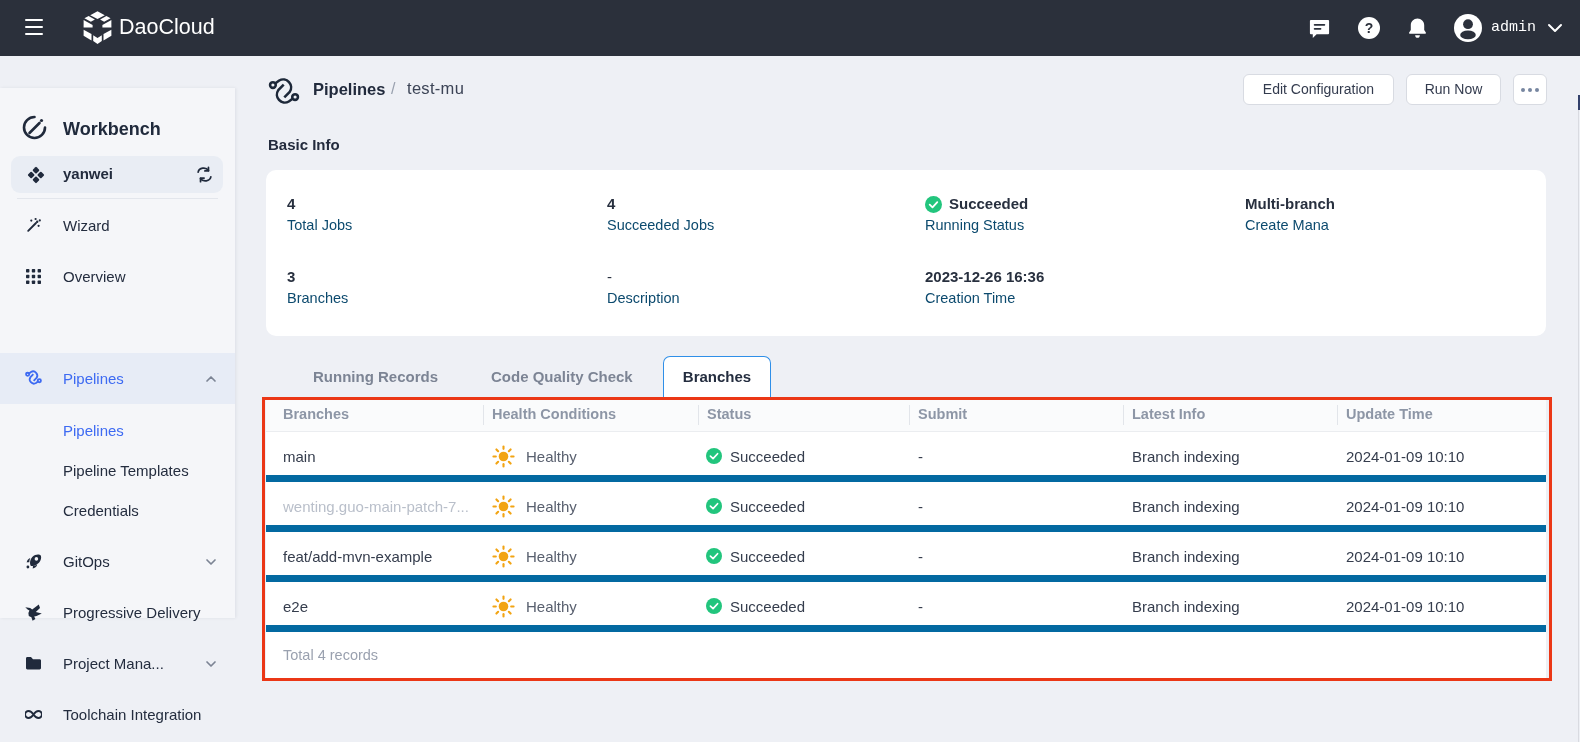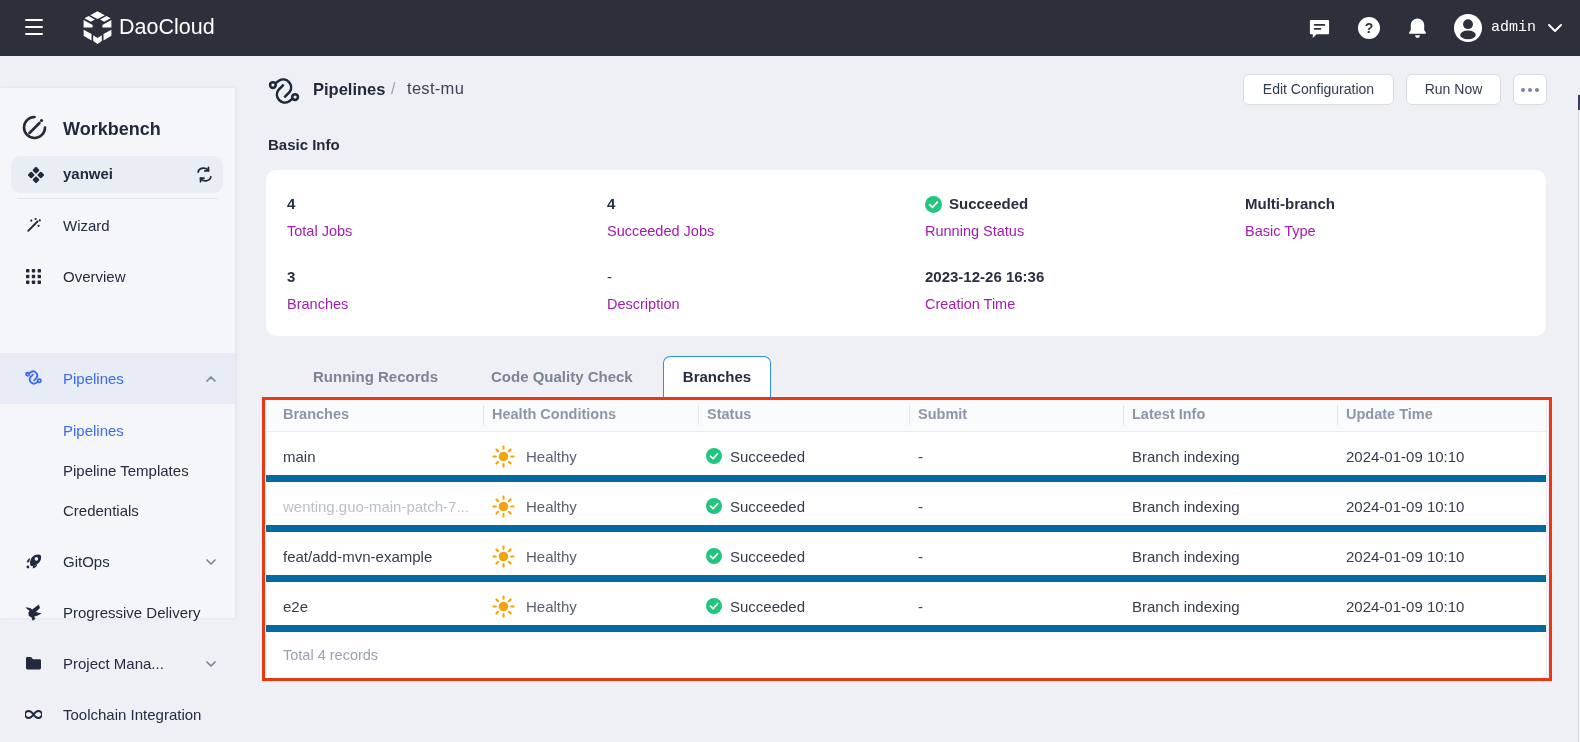--- a/index.html
+++ b/index.html
@@ -40,21 +40,21 @@
 .btn-edit { left:1008px; width:151px; line-height:29px; }
 .btn-run { left:1171px; width:95px; line-height:29px; }
 .btn-dots { left:1278px; width:34px; }
 .btn-dots span { position:absolute; top:13px; width:4px; height:4px; border-radius:50%; background:#7786a0; }
 
 .sec-label { position:absolute; left:33px; top:80px; font-size:15px; font-weight:bold; color:#232b3d; }
 
 .card { position:absolute; left:31px; top:114px; width:1280px; height:166px; background:#fff; border-radius:10px; }
 .cell { position:absolute; width:300px; }
 .cell .val { font-size:15px; font-weight:bold; color:#28303f; height:22px; }
-.cell .lab { font-size:14.5px; color:#a21caf; margin-top:6px; }
+.cell .lab { font-size:14.5px; color:#0c4a6e; }
 
 
 .tab { position:absolute; top:312px; font-size:15px; font-weight:bold; color:#7c8494; }
 .tab-active { position:absolute; left:428px; top:300px; width:108px; height:42px; background:#fff; border:1px solid #2f8fe8; border-bottom:none; border-radius:7px 7px 0 0; text-align:center; line-height:40px; font-size:15px; font-weight:bold; color:#242d3f; }
 
 
 .table { position:absolute; left:31px; top:342px; width:1280px; height:280px; background:#fff; }
 .thead { position:absolute; left:0; top:0; width:1280px; height:34px; background:#fafbfc; border-bottom:1px solid #ebedf0; }
 .th { position:absolute; top:8px; font-size:14.5px; font-weight:bold; color:#8d96a6; }
 .th-div { position:absolute; top:7px; width:1px; height:20px; background:#e2e5ea; }
@@ -263,21 +263,21 @@
       </div>
     <div class="cell" style="left:659px; top:25px">
         <div class="val"><svg class="gcheck" width="17" height="17" viewBox="0 0 17 17" style="margin-right:7px; margin-top:-2px">
             <circle cx="8.5" cy="8.5" r="8.5" fill="#22c57d"></circle>
             <path d="M4.7 8.7 L7.5 11.3 L12.3 6.1" stroke="#fff" stroke-width="1.8" fill="none" stroke-linecap="round" stroke-linejoin="round"></path>
           </svg>Succeeded</div>
         <div class="lab">Running Status</div>
       </div>
     <div class="cell" style="left:979px; top:25px">
         <div class="val">Multi-branch</div>
-        <div class="lab">Basic Type</div>
+        <div class="lab">Create Mana</div>
       </div>
     <div class="cell" style="left:21px; top:98px">
         <div class="val">3</div>
         <div class="lab">Branches</div>
       </div>
     <div class="cell" style="left:341px; top:98px">
         <div class="val" style="font-weight:normal">-</div>
         <div class="lab">Description</div>
       </div>
     <div class="cell" style="left:659px; top:98px">

